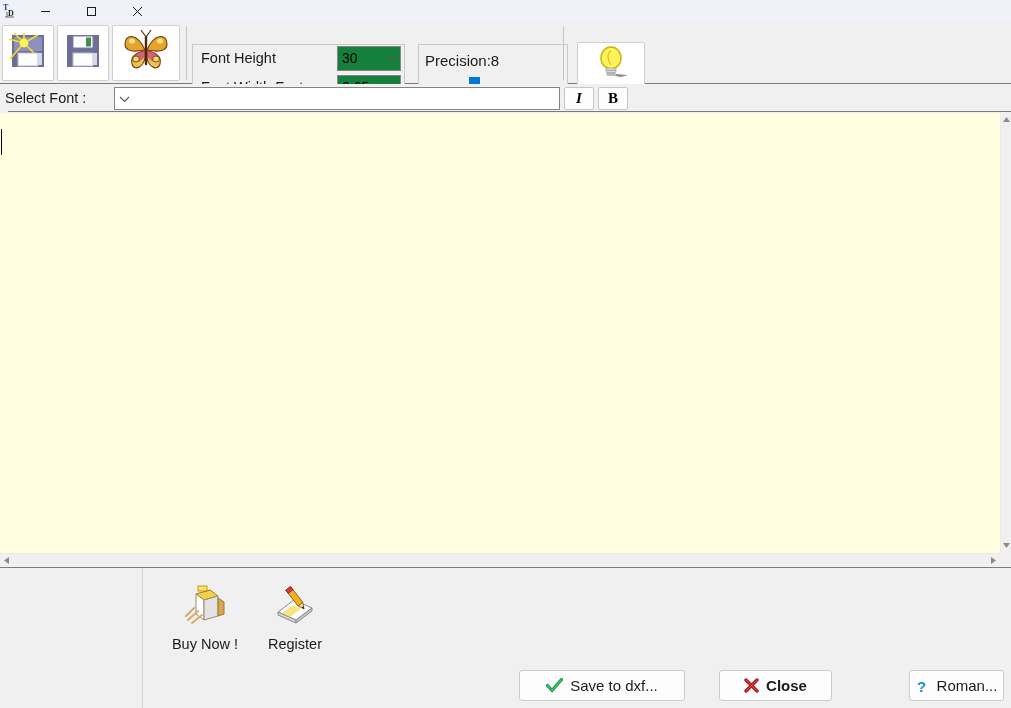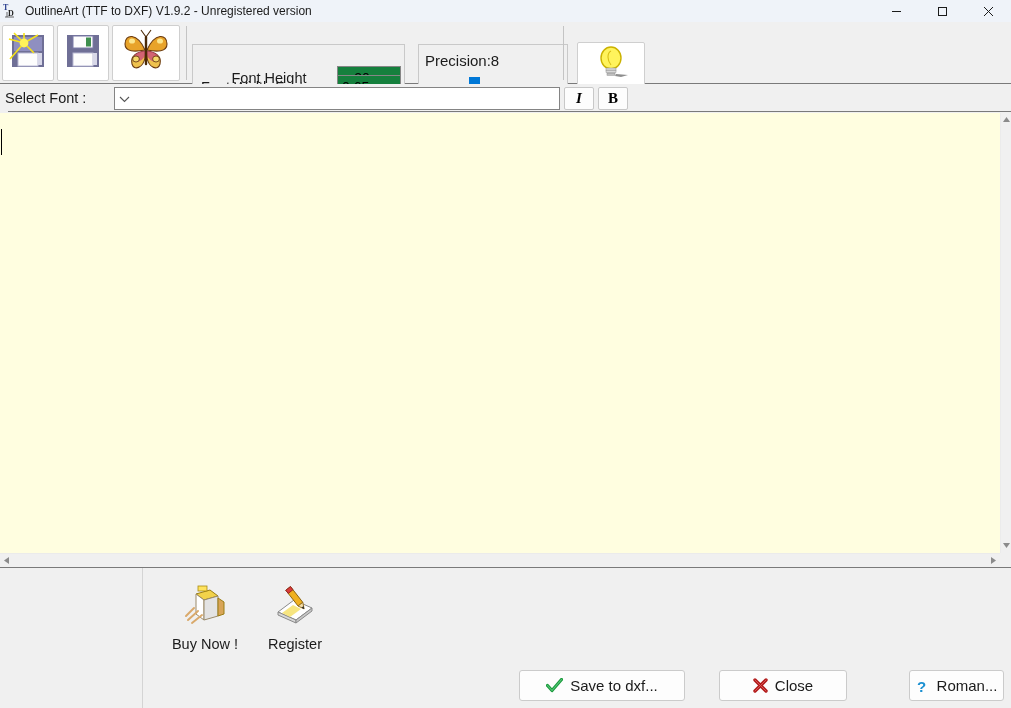--- a/index.html
+++ b/index.html
@@ -72,21 +72,21 @@
   .fontgroup {
     position: absolute; left: 192px; top: 22px;
     width: 213px; height: 58px;
     background: #f0f0f0;
     border: 1px solid #c9c9c9;
   }
   .fg-row {
     position: absolute; left: 0; width: 213px; height: 26px;
     display: flex; align-items: center;
   }
-  #fg-row-1 { top: 20px; text-align: center; }
+  #fg-row-1 { top: 0; }
   #fg-row-2 { top: 29px; }
   .fg-label {
     font-size: 14.5px; color: #1b1b1b;
     white-space: nowrap; padding-left: 8px;
     flex: 1 1 auto;
   }
   .combo-sm {
     position: relative;
     width: 64px; height: 25px;
     background: #15803d;
@@ -265,38 +265,37 @@
   .act-btn {
     position: absolute; top: 670px; height: 31px;
     background: #fdfdfd;
     border: 1px solid #cbcbcb;
     border-radius: 3px;
     display: flex; align-items: center; justify-content: center;
     gap: 7px;
     font-size: 15px; color: #1b1b1b;
   }
   #btn-savedxf { left: 519px; width: 166px; }
-  #btn-close   { left: 719px; width: 128px; }
+  #btn-close   { left: 719px; width: 113px; font-weight: bold; }
   #btn-help    { left: 909px; width: 95px; }
   .act-btn .glyph { display: flex; align-items: center; }
 </style>
 </head>
 <body>
 
 <div id="app">
 
   <div class="titlebar">
     <div class="tb-icon">
       <svg width="16" height="16" viewBox="0 0 16 16">
         <text x="0" y="7" font-family="Liberation Serif, serif" font-size="8" font-weight="bold" fill="#2a3f8f">T</text>
         <text x="5" y="13" font-family="Liberation Serif, serif" font-size="8" font-weight="bold" fill="#222">D</text>
         <path d="M4 9 L4 14 M2 14 L11 14" stroke="#555" stroke-width="0.9" fill="none"></path>
       </svg>
     </div>
-    <div class="tb-title">OutlineArt (TTF to DXF) V1.9.2 - Unregistered version</div>
     <div class="winbtns">
       <div class="winbtn">
         <svg width="11" height="11" viewBox="0 0 11 11">
             <path d="M1 5.5 H10" stroke="#1b1b1b" stroke-width="1"></path>
           </svg>
       </div>
       <div class="winbtn">
         <svg width="11" height="11" viewBox="0 0 11 11">
             <rect x="1.5" y="1.5" width="8" height="8" fill="none" stroke="#1b1b1b" stroke-width="1"></rect>
           </svg>

